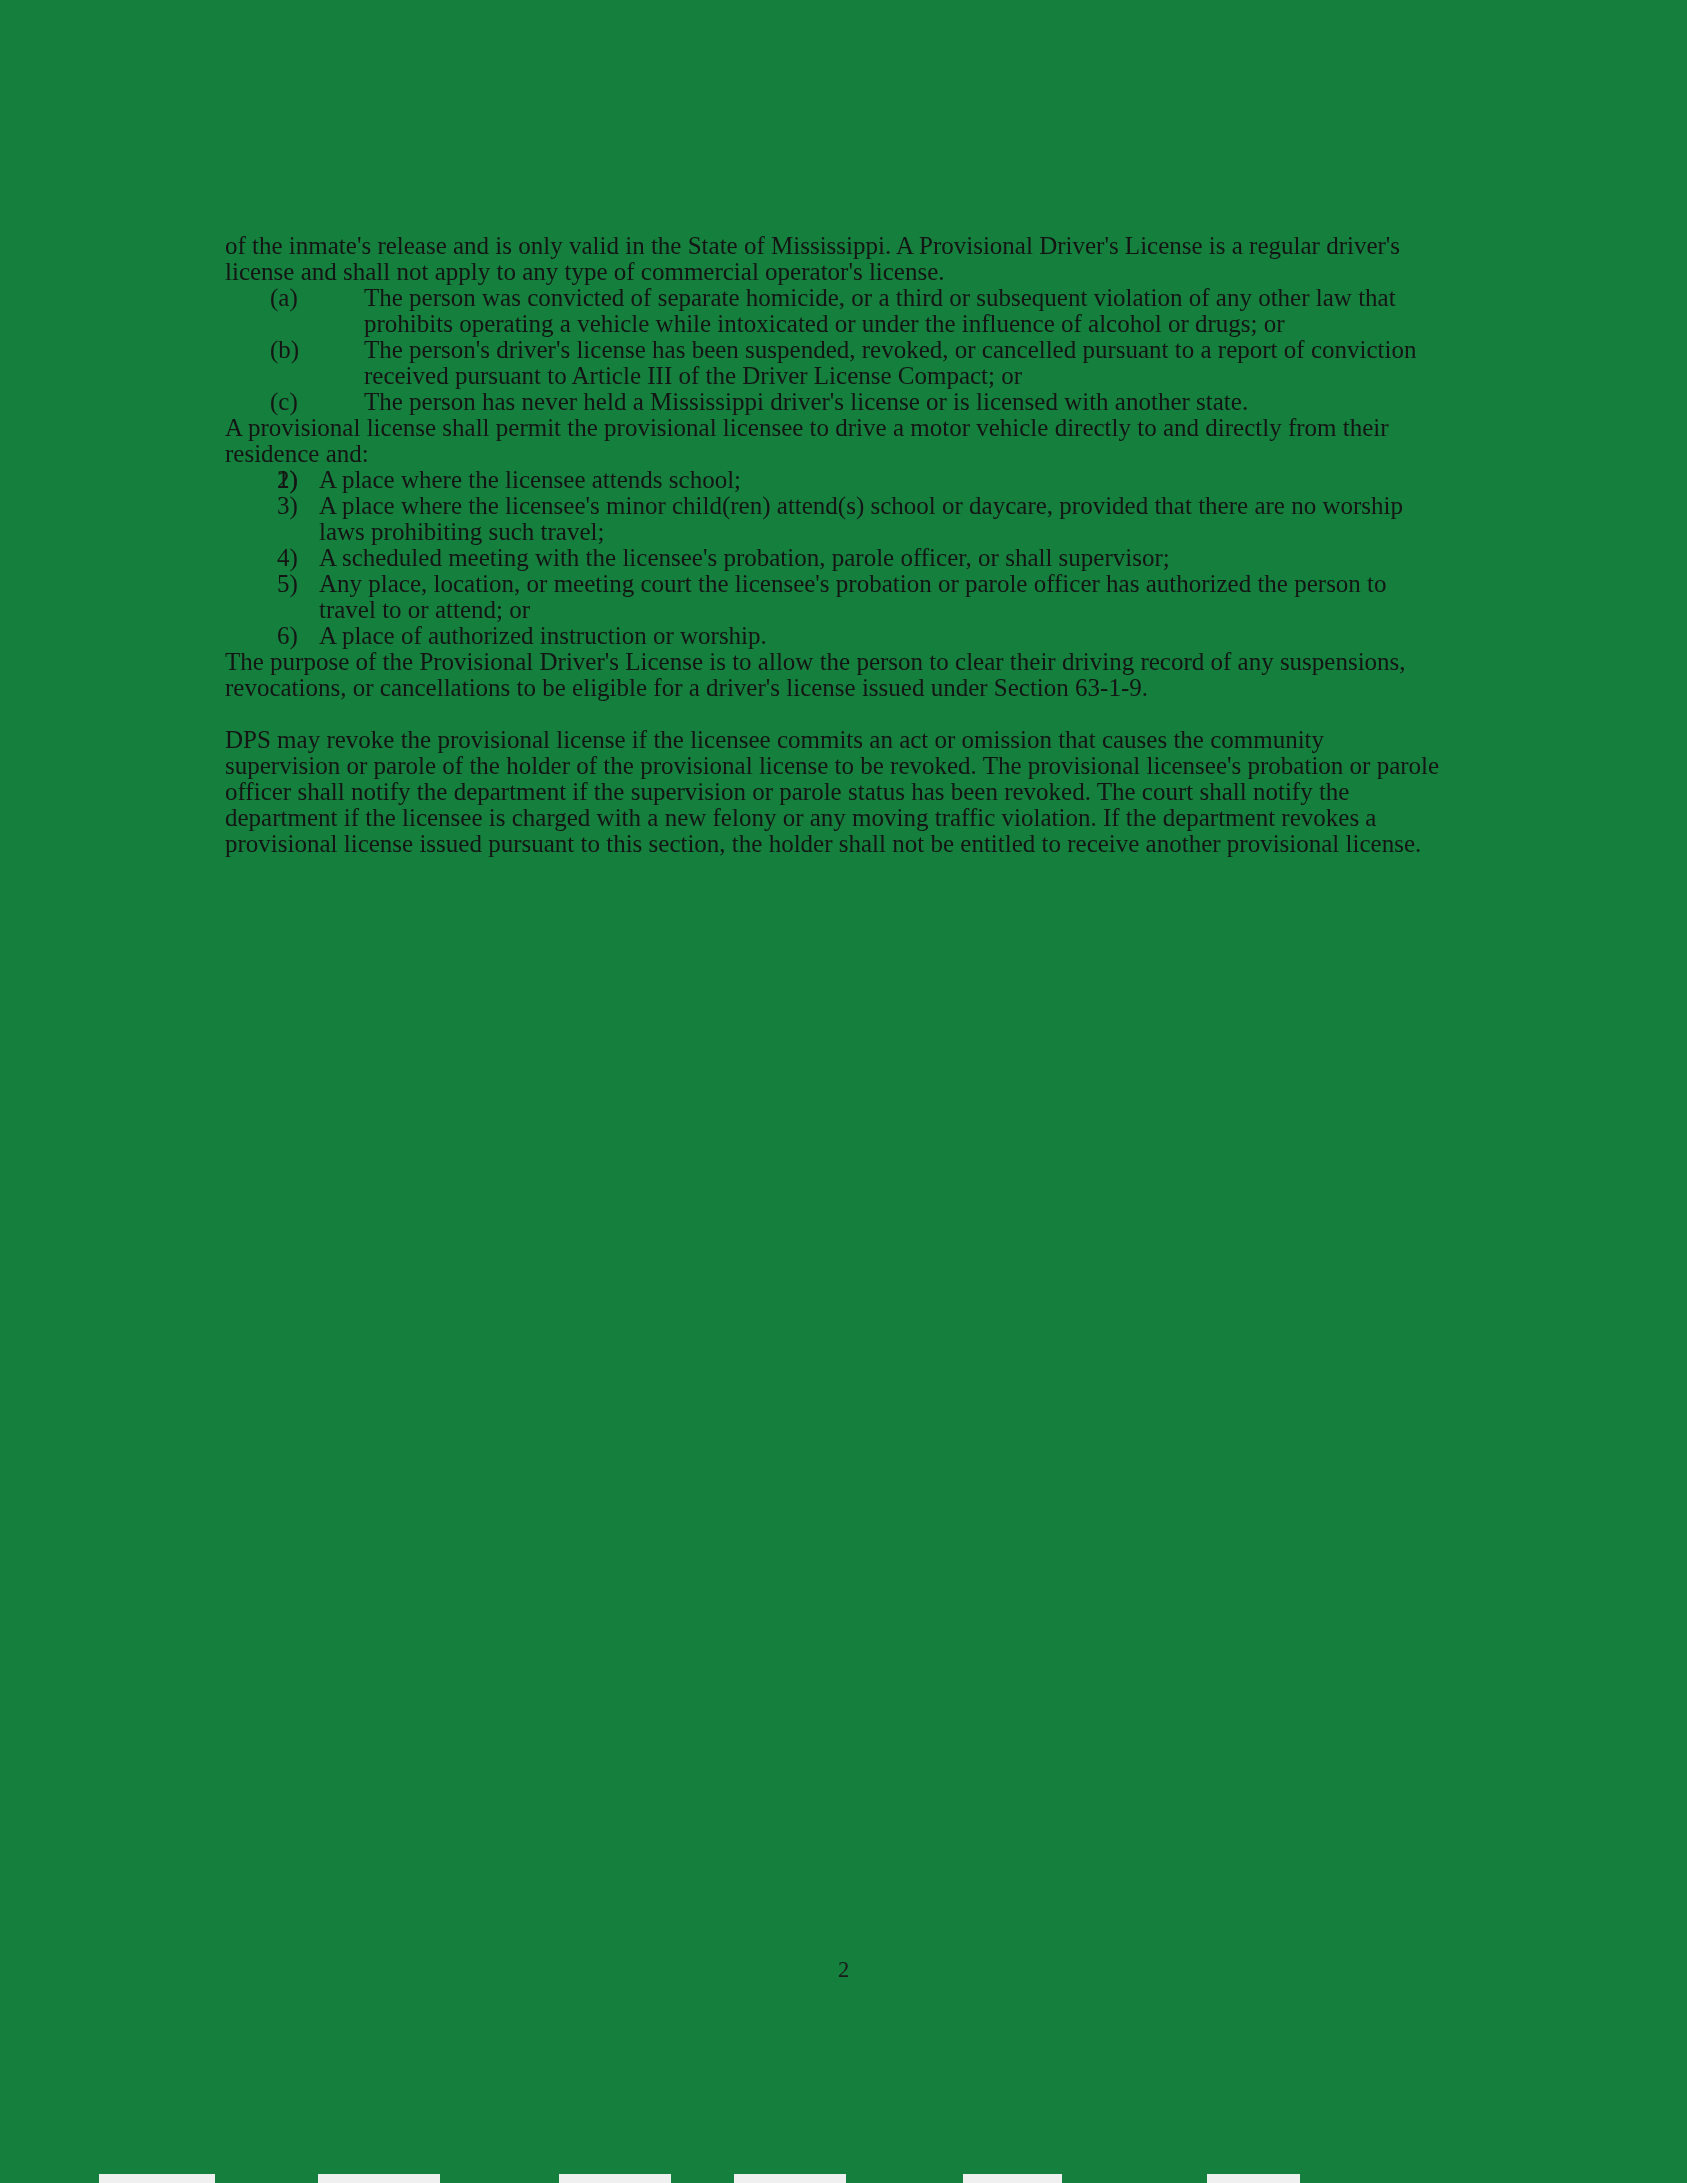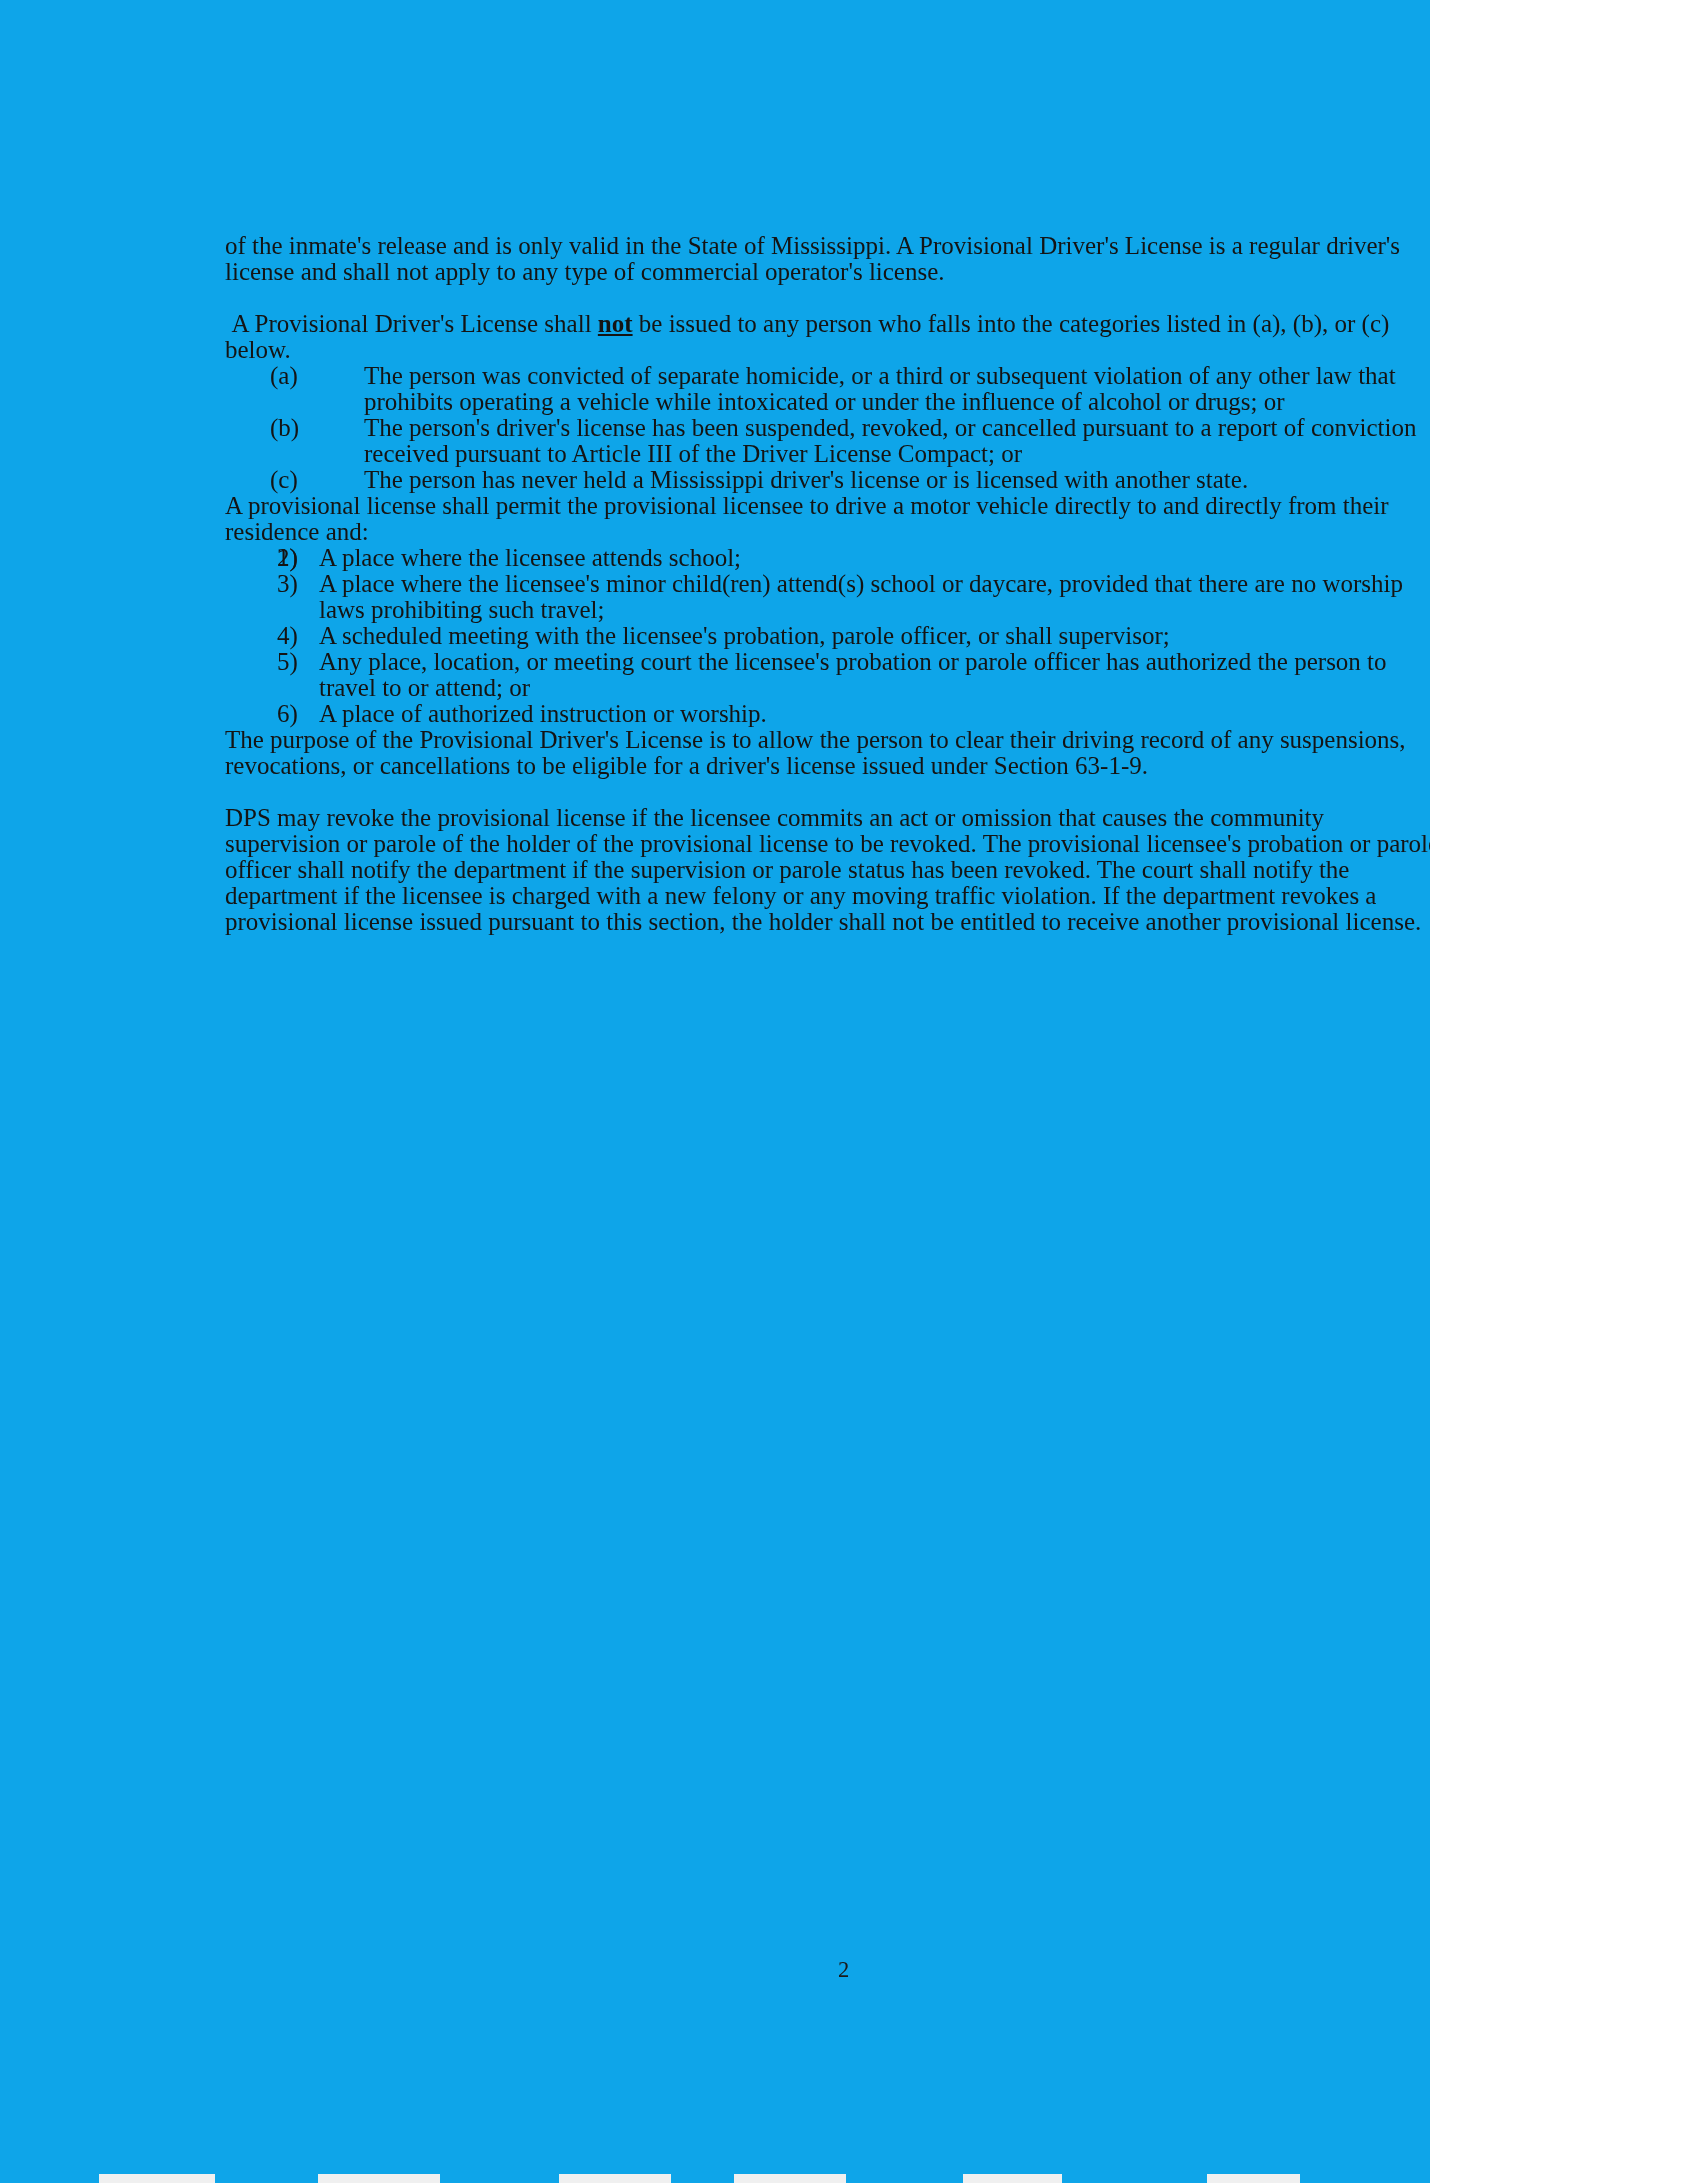--- a/index.html
+++ b/index.html
@@ -6,23 +6,23 @@
     margin: 0;
     padding: 0;
     background: #ffffff;
   }
   body {
     font-family: "Liberation Serif", "DejaVu Serif", serif;
     color: #000000;
   }
   .page {
     position: relative;
-    width: 1430px;
+    width: 1687px;
     height: 2183px;
-    background: #0ea5e9;
+    background: #15803d;
     overflow: hidden;
   }
   .content {
     position: absolute;
     left: 225px;
     top: 233px;
     width: 1217px;
     font-size: 25px;
     line-height: 26px;
     color: #141414;
@@ -106,21 +106,20 @@
 </style>
 </head>
 <body>
 
 <div class="page">
 
   <div class="content">
 
     <p class="para">of the inmate's release and is only valid in the State of Mississippi. A Provisional Driver's License is a regular driver's license and shall not apply to any type of commercial operator's license.</p>
 
-    <p class="para"><span class="lead-space"> A Provisional Driver's License shall </span><span class="u-bold">not</span><span> be issued to any person who falls into the categories listed in (a), (b), or (c) below.</span></p>
 
     <ul class="alpha-list list-block">
       <li>
         <span class="marker">(a)</span>
         <span>The person was convicted of separate homicide, or a third or subsequent violation of any other law that prohibits operating a vehicle while intoxicated or under the influence of alcohol or drugs; or</span>
       </li>
       <li>
         <span class="marker">(b)</span>
         <span>The person's driver's license has been suspended, revoked, or cancelled pursuant to a report of conviction received pursuant to Article III of the Driver License Compact; or</span>
       </li>

